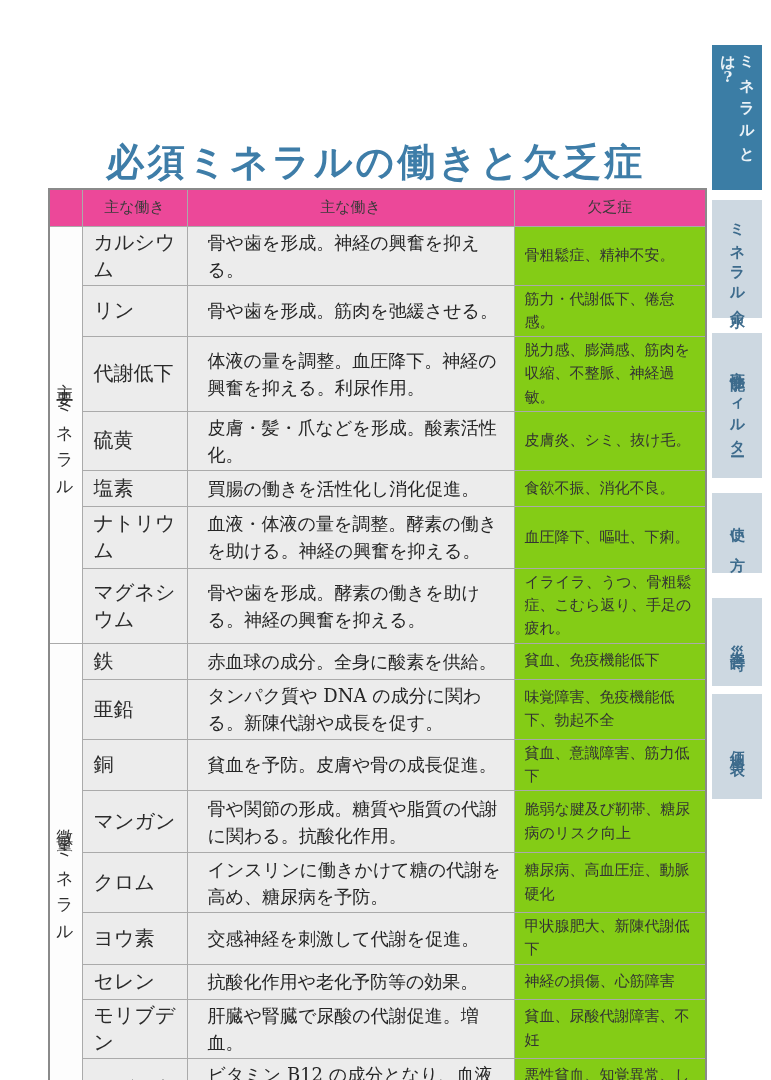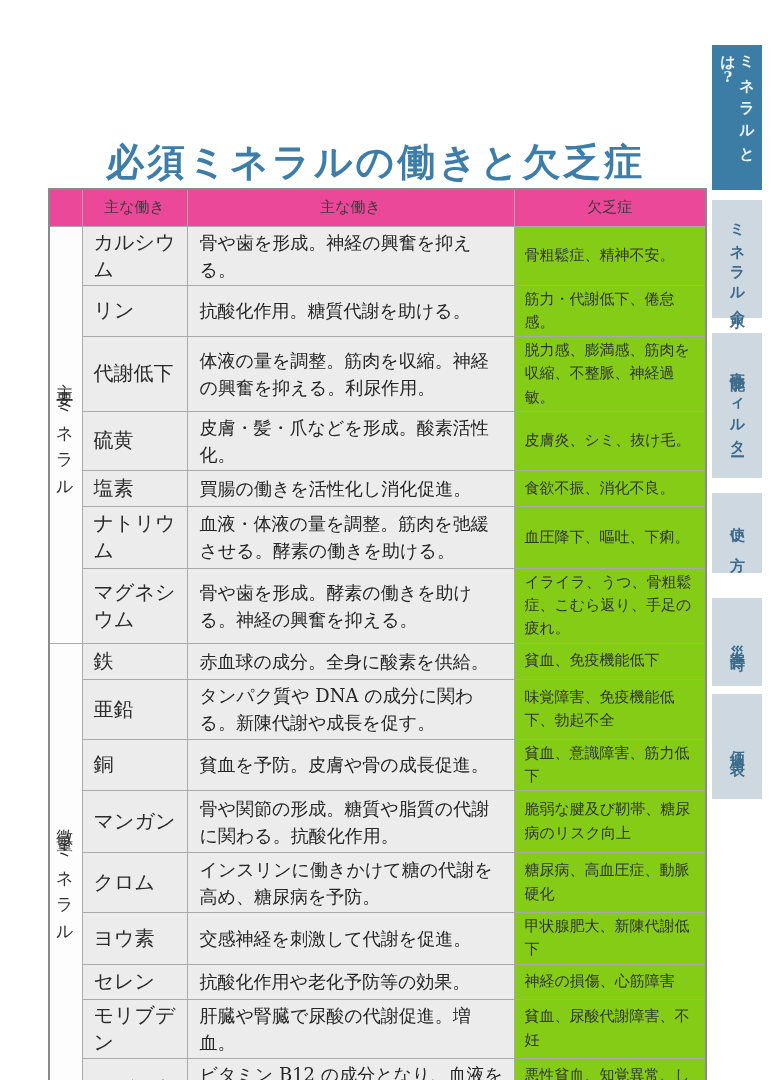--- a/index.html
+++ b/index.html
@@ -38,21 +38,21 @@
   }
   .vtext{
     writing-mode:vertical-rl;text-orientation:upright;
     display:inline-block;font-size:17px;color:#2e2e2e;letter-spacing:8px;
   }
   td.name-cell{
     background:#ececec;font-size:20px;color:#2b2b2b;padding-left:11px;
   }
   td.func-cell{
     background:#ececec;font-size:18px;line-height:1.5;color:#262626;
-    padding-left:12px;
+    padding-left:20px;
   }
   td.def-cell{
     background:#84cc16;font-size:15px;line-height:1.55;color:#333333;
     padding-left:10px;
   }
   
   tr.r38{height:38px} tr.r36{height:36px} tr.r35{height:35px}
   tr.r54{height:54px} tr.r55{height:55px} tr.r60{height:60px}
   tr.r62{height:62px}
   
@@ -97,41 +97,41 @@
   <tbody>
 
     <tr class="r38">
       <td class="group-cell" rowspan="7"><span class="vtext">主要ミネラル</span></td>
       <td class="name-cell">カルシウム</td>
       <td class="func-cell">骨や歯を形成。神経の興奮を抑える。</td>
       <td class="def-cell">骨粗鬆症、精神不安。</td>
     </tr>
     <tr class="r38">
       <td class="name-cell">リン</td>
-      <td class="func-cell">抗酸化作用。糖質代謝を助ける。</td>
+      <td class="func-cell">骨や歯を形成。筋肉を弛緩させる。</td>
       <td class="def-cell">筋力・代謝低下、倦怠感。</td>
     </tr>
     <tr class="r62">
       <td class="name-cell">代謝低下</td>
-      <td class="func-cell">体液の量を調整。筋肉を収縮。神経の興奮を抑える。利尿作用。</td>
+      <td class="func-cell">体液の量を調整。血圧降下。神経の興奮を抑える。利尿作用。</td>
       <td class="def-cell">脱力感、膨満感、筋肉を収縮、不整脈、神経過敏。</td>
     </tr>
     <tr class="r35">
       <td class="name-cell">硫黄</td>
       <td class="func-cell">皮膚・髪・爪などを形成。酸素活性化。</td>
       <td class="def-cell">皮膚炎、シミ、抜け毛。</td>
     </tr>
     <tr class="r36">
       <td class="name-cell">塩素</td>
       <td class="func-cell">買腸の働きを活性化し消化促進。</td>
       <td class="def-cell">食欲不振、消化不良。</td>
     </tr>
     <tr class="r62">
       <td class="name-cell">ナトリウム</td>
-      <td class="func-cell">血液・体液の量を調整。筋肉を弛緩させる。酵素の働きを助ける。</td>
+      <td class="func-cell">血液・体液の量を調整。酵素の働きを助ける。神経の興奮を抑える。</td>
       <td class="def-cell">血圧降下、嘔吐、下痢。</td>
     </tr>
     <tr class="r55">
       <td class="name-cell">マグネシウム</td>
       <td class="func-cell">骨や歯を形成。酵素の働きを助ける。神経の興奮を抑える。</td>
       <td class="def-cell">イライラ、うつ、骨粗鬆症、こむら返り、手足の疲れ。</td>
     </tr>
 
     <tr class="r36">
       <td class="group-cell" rowspan="9"><span class="vtext">微量ミネラル</span></td>

